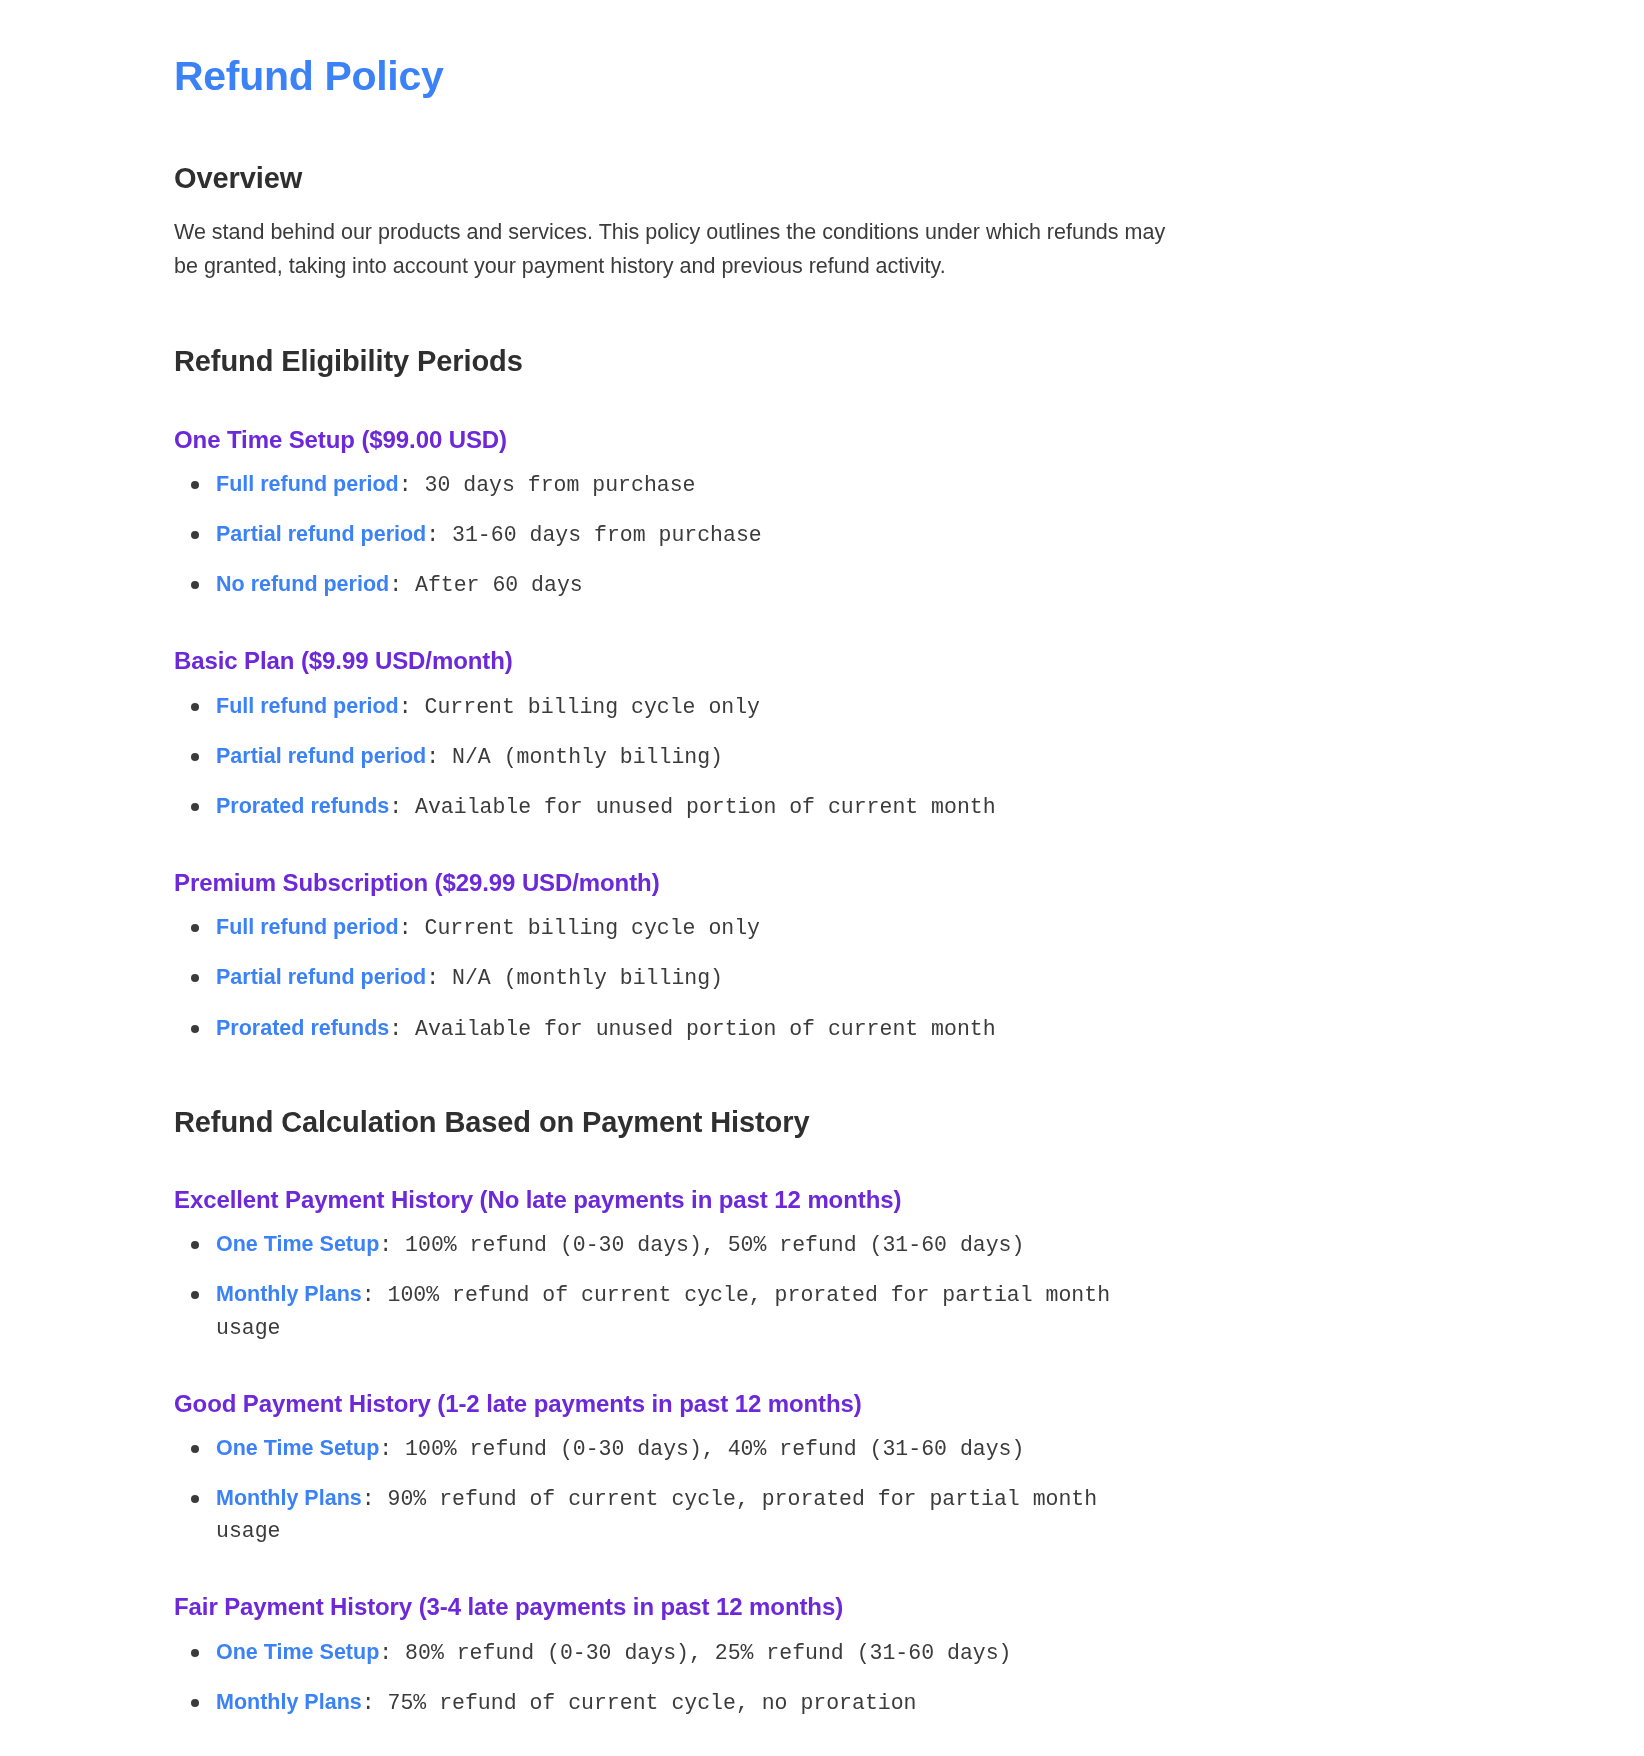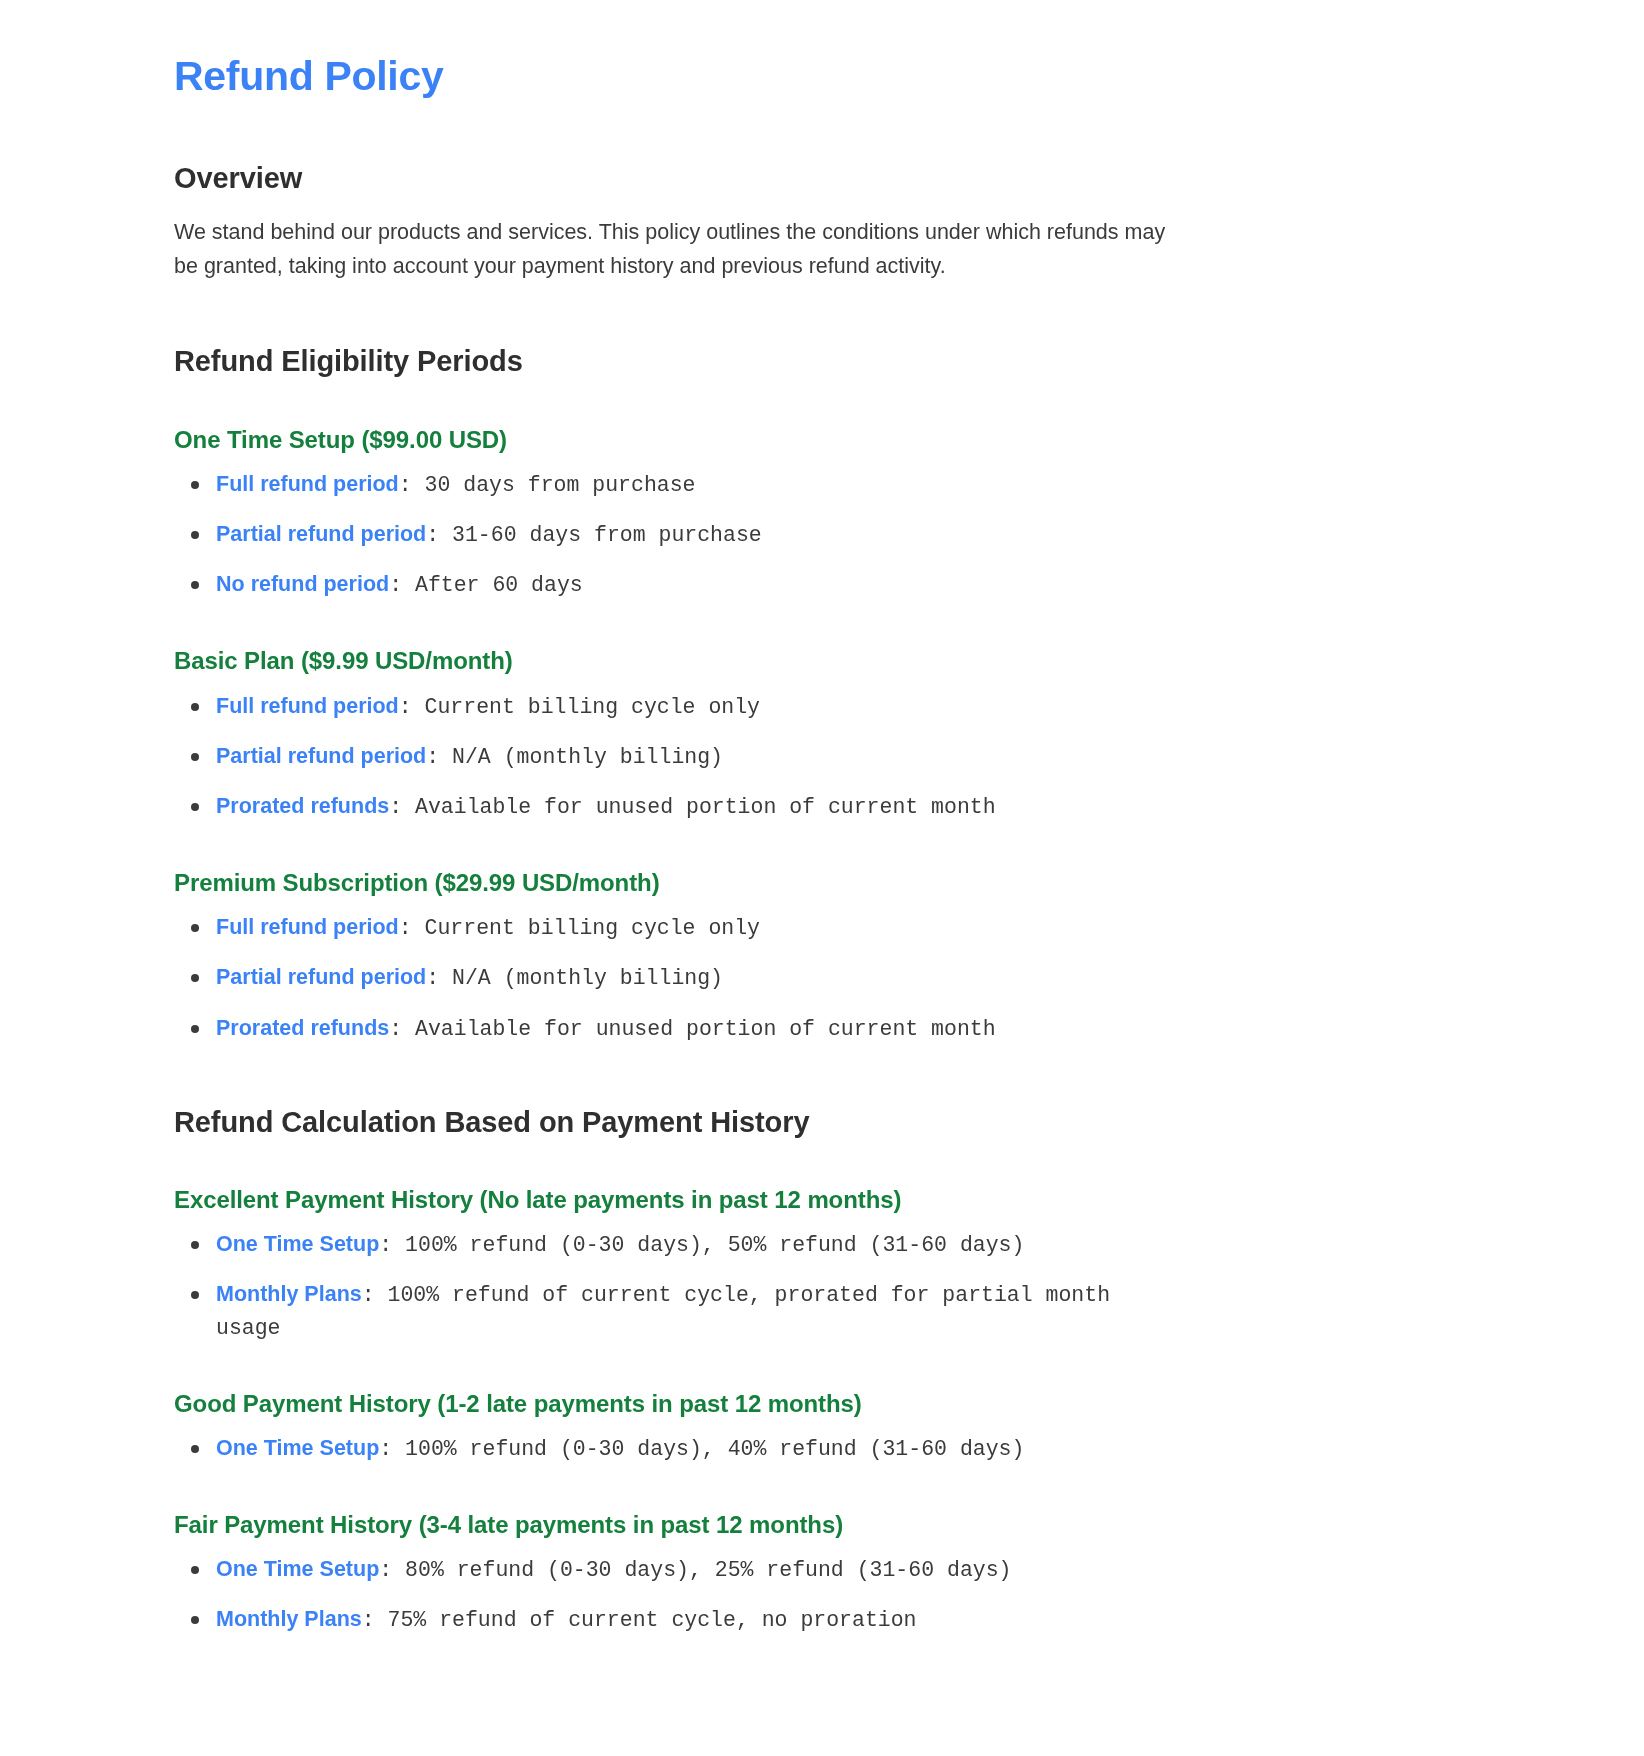--- a/index.html
+++ b/index.html
@@ -42,21 +42,21 @@
     font-weight: bold;
     color: #2f2f2f;
     margin: 59px 0 0 0;
     letter-spacing: -0.1px;
   }
 
   h3.sub-title {
     font-size: 24px;
     line-height: 1.3;
     font-weight: bold;
-    color: #15803d;
+    color: #6d28d9;
     margin: 44px 0 0 0;
     letter-spacing: -0.1px;
   }
 
   p.body-text {
     font-size: 21.5px;
     line-height: 1.58;
     color: #3b3b3b;
     margin: 20px 0 0 0;
     max-width: 1000px;
@@ -188,20 +188,24 @@
       </ul>
     </div>
 
     <div class="group-block">
       <h3 class="sub-title">Good Payment History (1-2 late payments in past 12 months)</h3>
       <ul class="bullet-list">
         <li>
           <span class="bullet-dot"></span>
           <span class="term">One Time Setup</span><span class="detail">: 100% refund (0-30 days), 40% refund (31-60 days)</span>
         </li>
+        <li>
+          <span class="bullet-dot"></span>
+          <span class="term">Monthly Plans</span><span class="detail">: 90% refund of current cycle, prorated for partial month usage</span>
+        </li>
       </ul>
     </div>
 
     <div class="group-block">
       <h3 class="sub-title">Fair Payment History (3-4 late payments in past 12 months)</h3>
       <ul class="bullet-list">
         <li>
           <span class="bullet-dot"></span>
           <span class="term">One Time Setup</span><span class="detail">: 80% refund (0-30 days), 25% refund (31-60 days)</span>
         </li>

